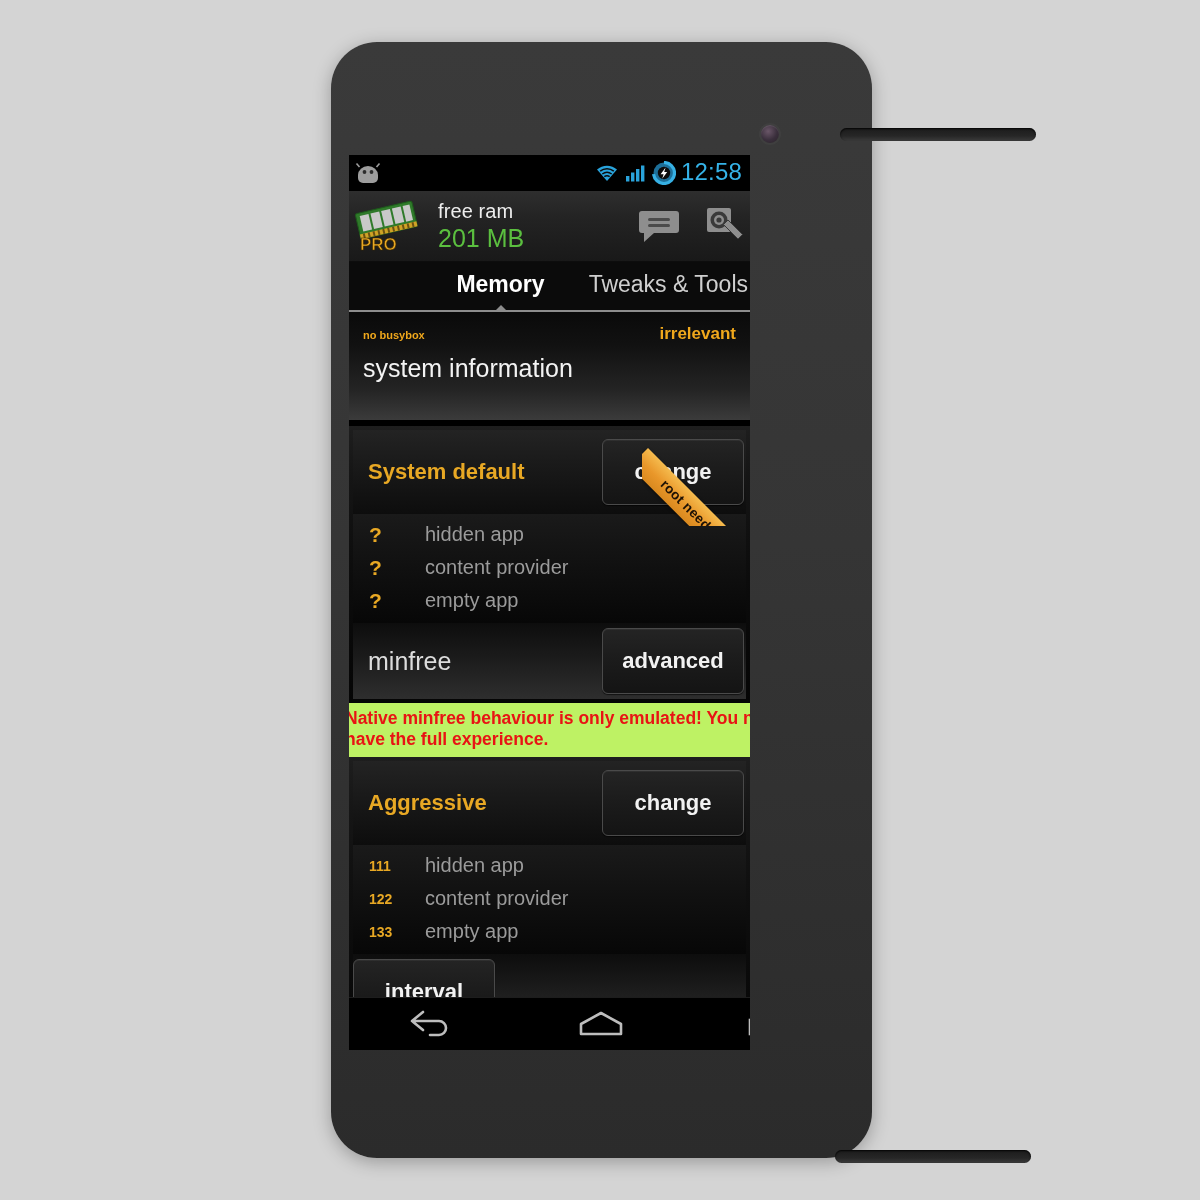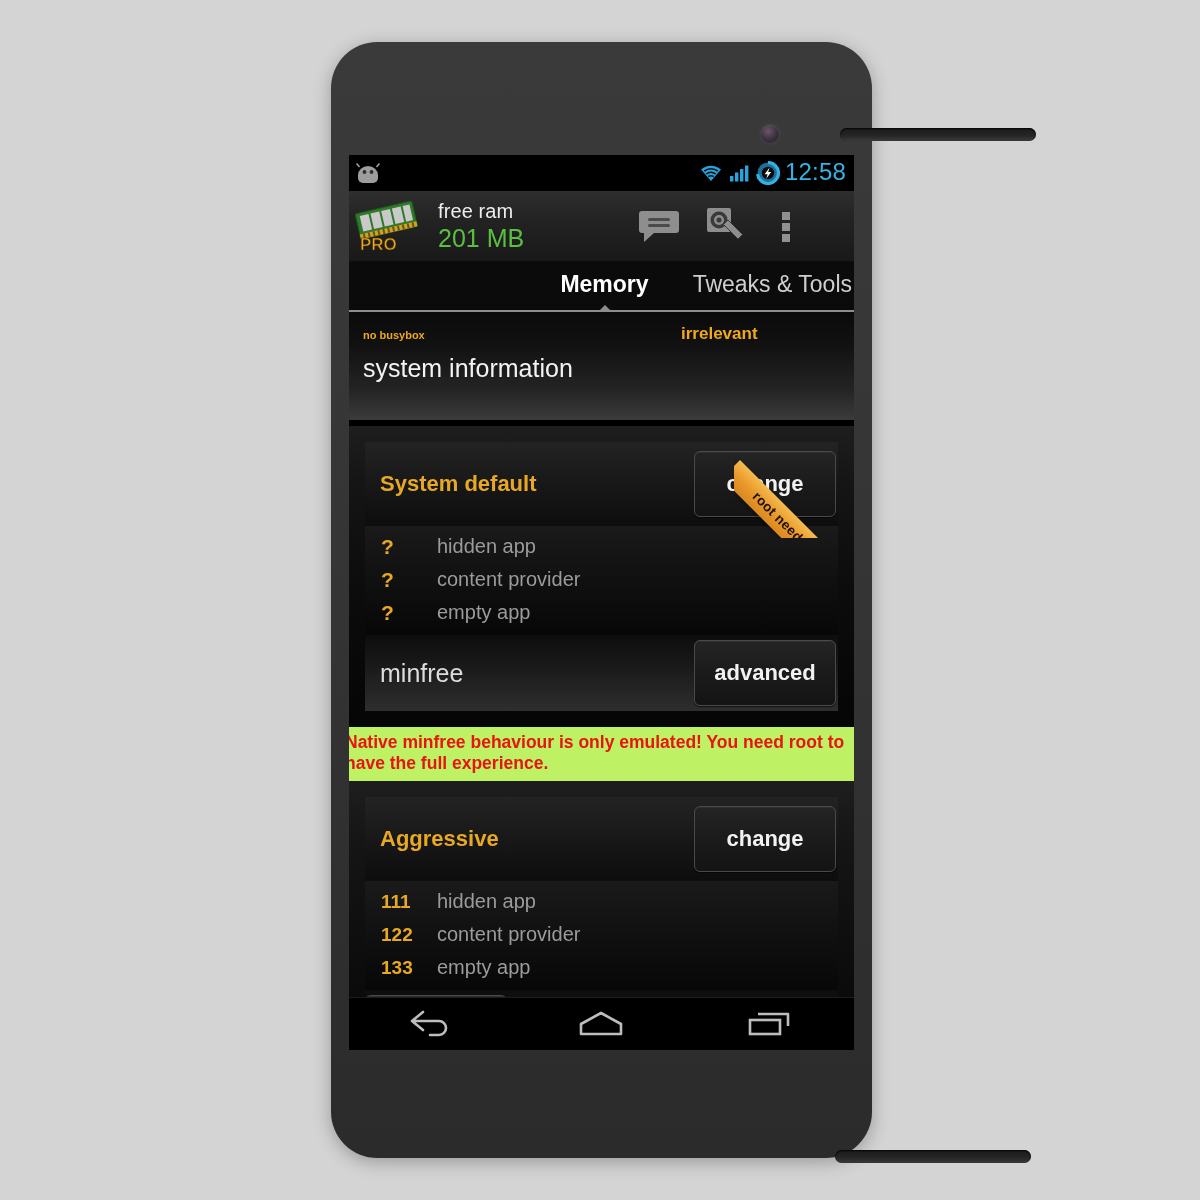--- a/index.html
+++ b/index.html
@@ -59,21 +59,21 @@
     border-radius: 7px;
     background: linear-gradient(180deg, #1c1c1c 0%, #262626 60%, #3b3b3b 100%);
     box-shadow: inset 0 1px 2px rgba(0,0,0,0.9);
   }
 
   
   #screen {
     position: absolute;
     left: 349px;
     top: 155px;
-    width: 505px;
+    width: 401px;
     height: 895px;
     background: #000;
     overflow: hidden;
   }
 
   
   #statusbar {
     position: relative;
     height: 36px;
     background: #000;
@@ -201,21 +201,21 @@
     color: #f3f3f3;
     font-size: 25px;
     padding: 10px 14px 0 14px;
     font-weight: 400;
   }
 
   
   .profile-panel {
     position: relative;
     background: linear-gradient(180deg, #1e1e1e 0%, #151515 18%, #0c0c0c 55%, #050505 100%);
-    padding: 16px;
+    padding: 4px;
   }
   .profile-head {
     position: relative;
     height: 84px;
     display: flex;
     align-items: center;
     background: linear-gradient(180deg, #232323 0%, #1a1a1a 40%, #0d0d0d 100%);
   }
   .profile-name {
     color: #e8a824;
@@ -250,21 +250,21 @@
     background: linear-gradient(180deg, #1a1a1a 0%, #121212 40%, #070707 100%);
   }
   .minfree-row {
     display: flex;
     align-items: center;
     height: 33px;
     padding-left: 16px;
   }
   .mf-val {
     color: #e8a824;
-    font-size: 19px;
+    font-size: 14px;
     font-weight: bold;
     width: 56px;
     flex: none;
   }
   .mf-val.unknown { font-size: 21px; }
   .mf-label {
     color: #9b9b9b;
     font-size: 20px;
   }
 

